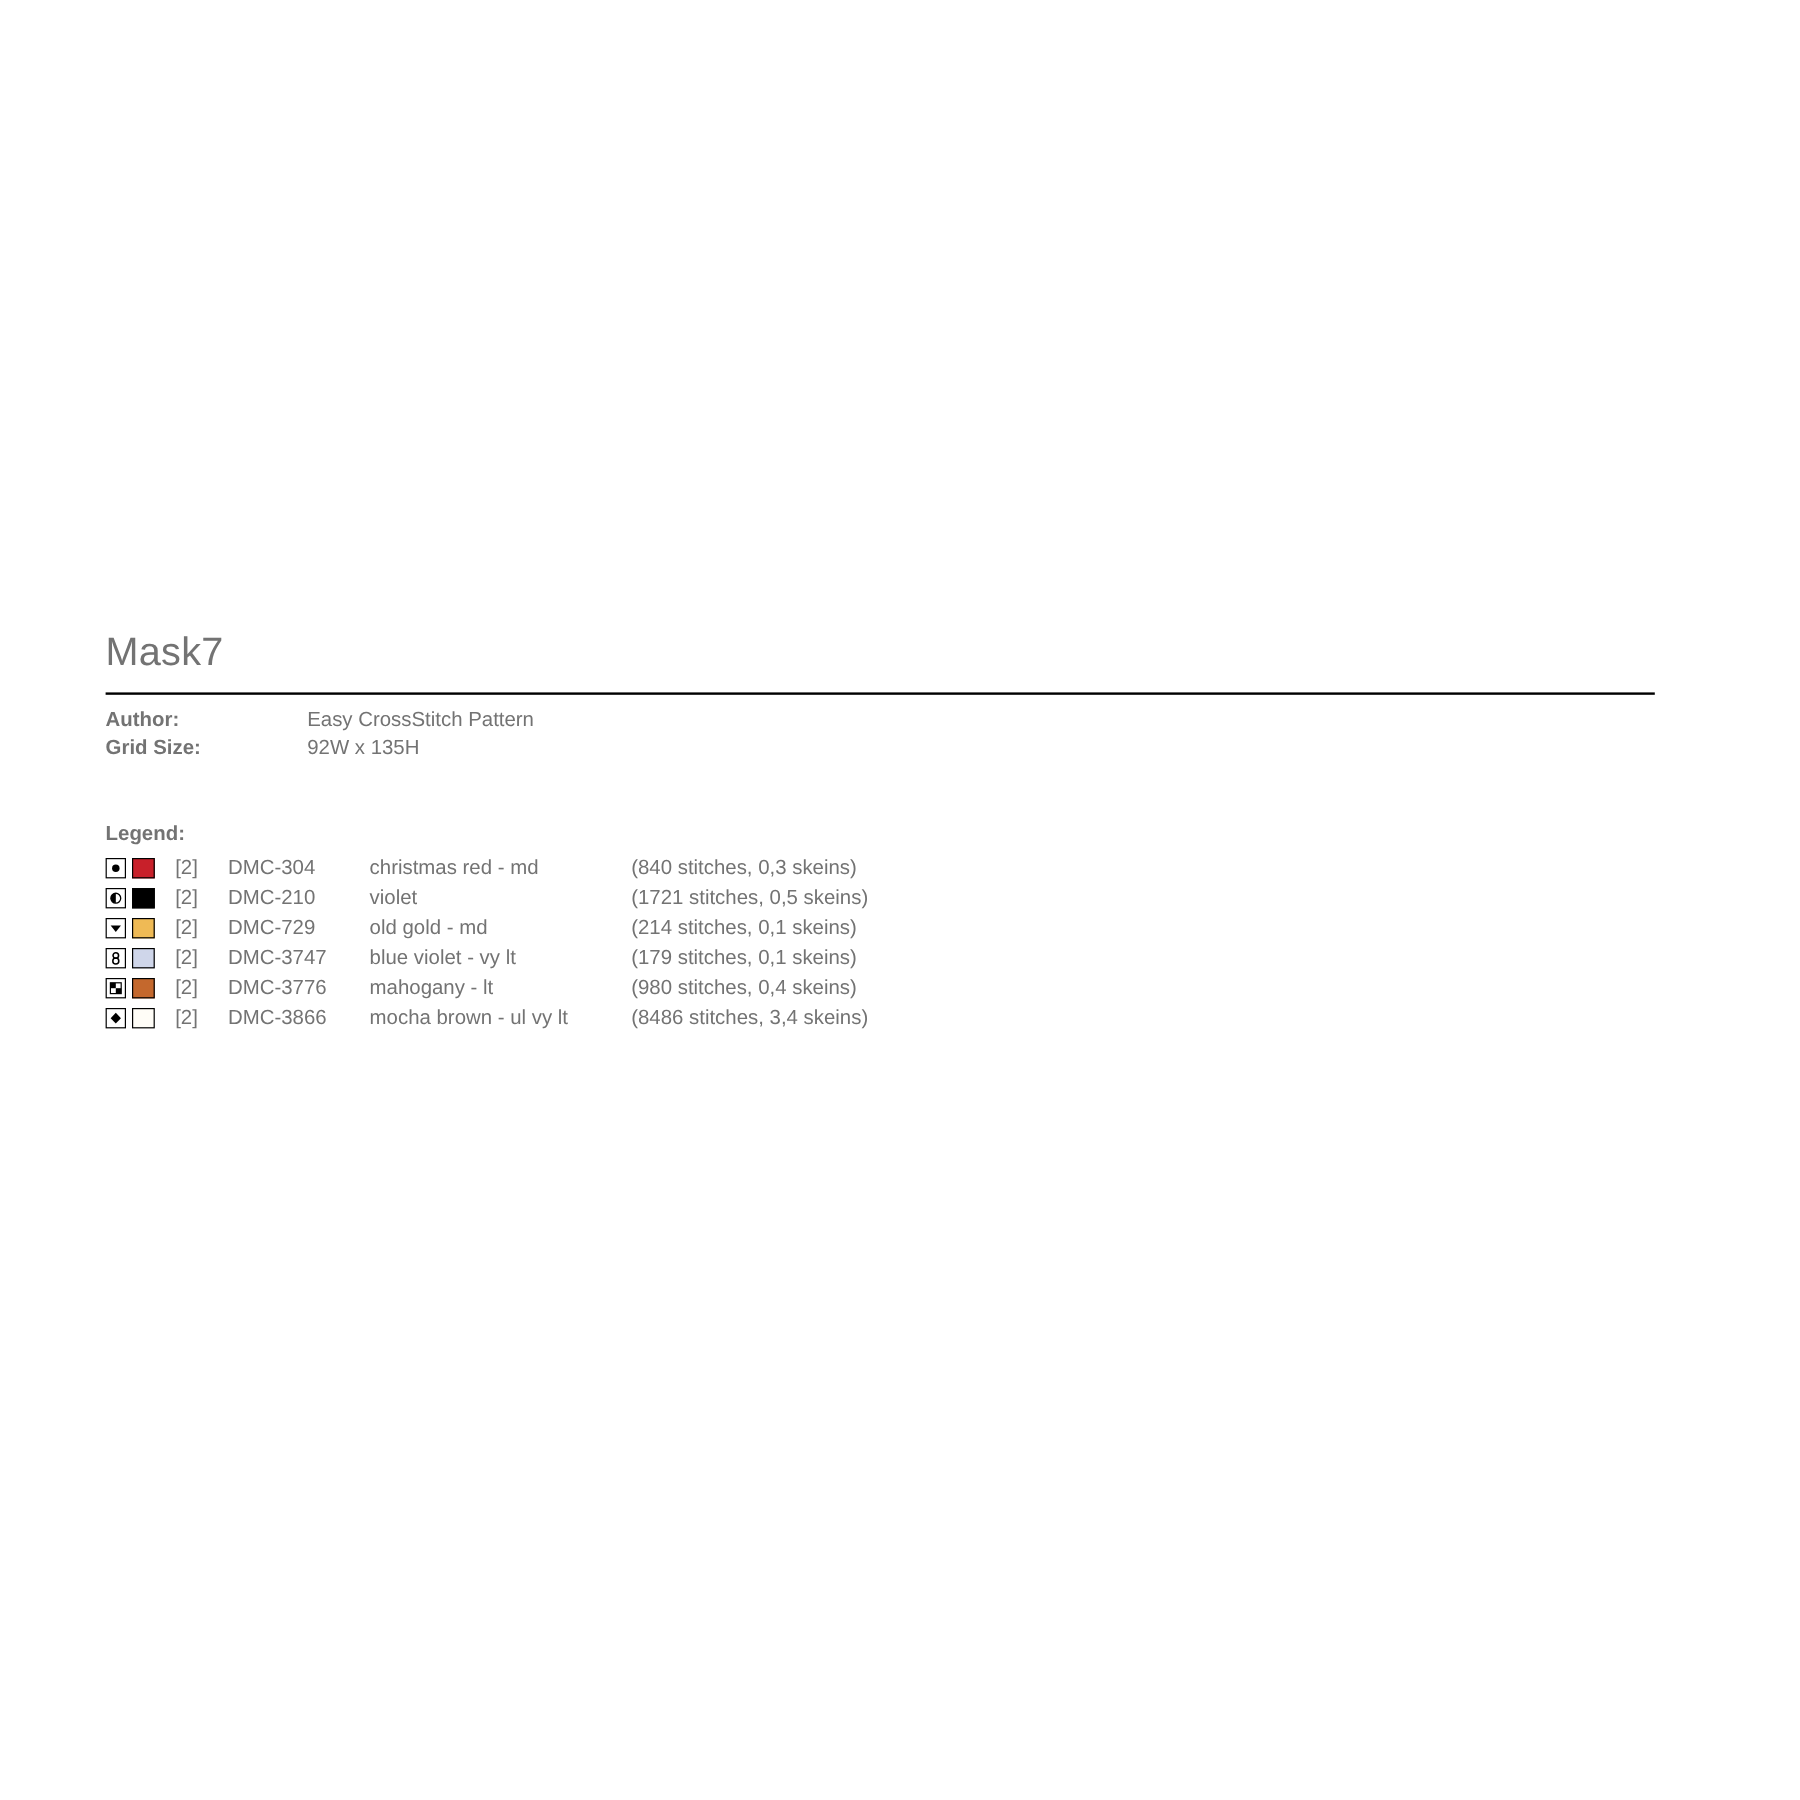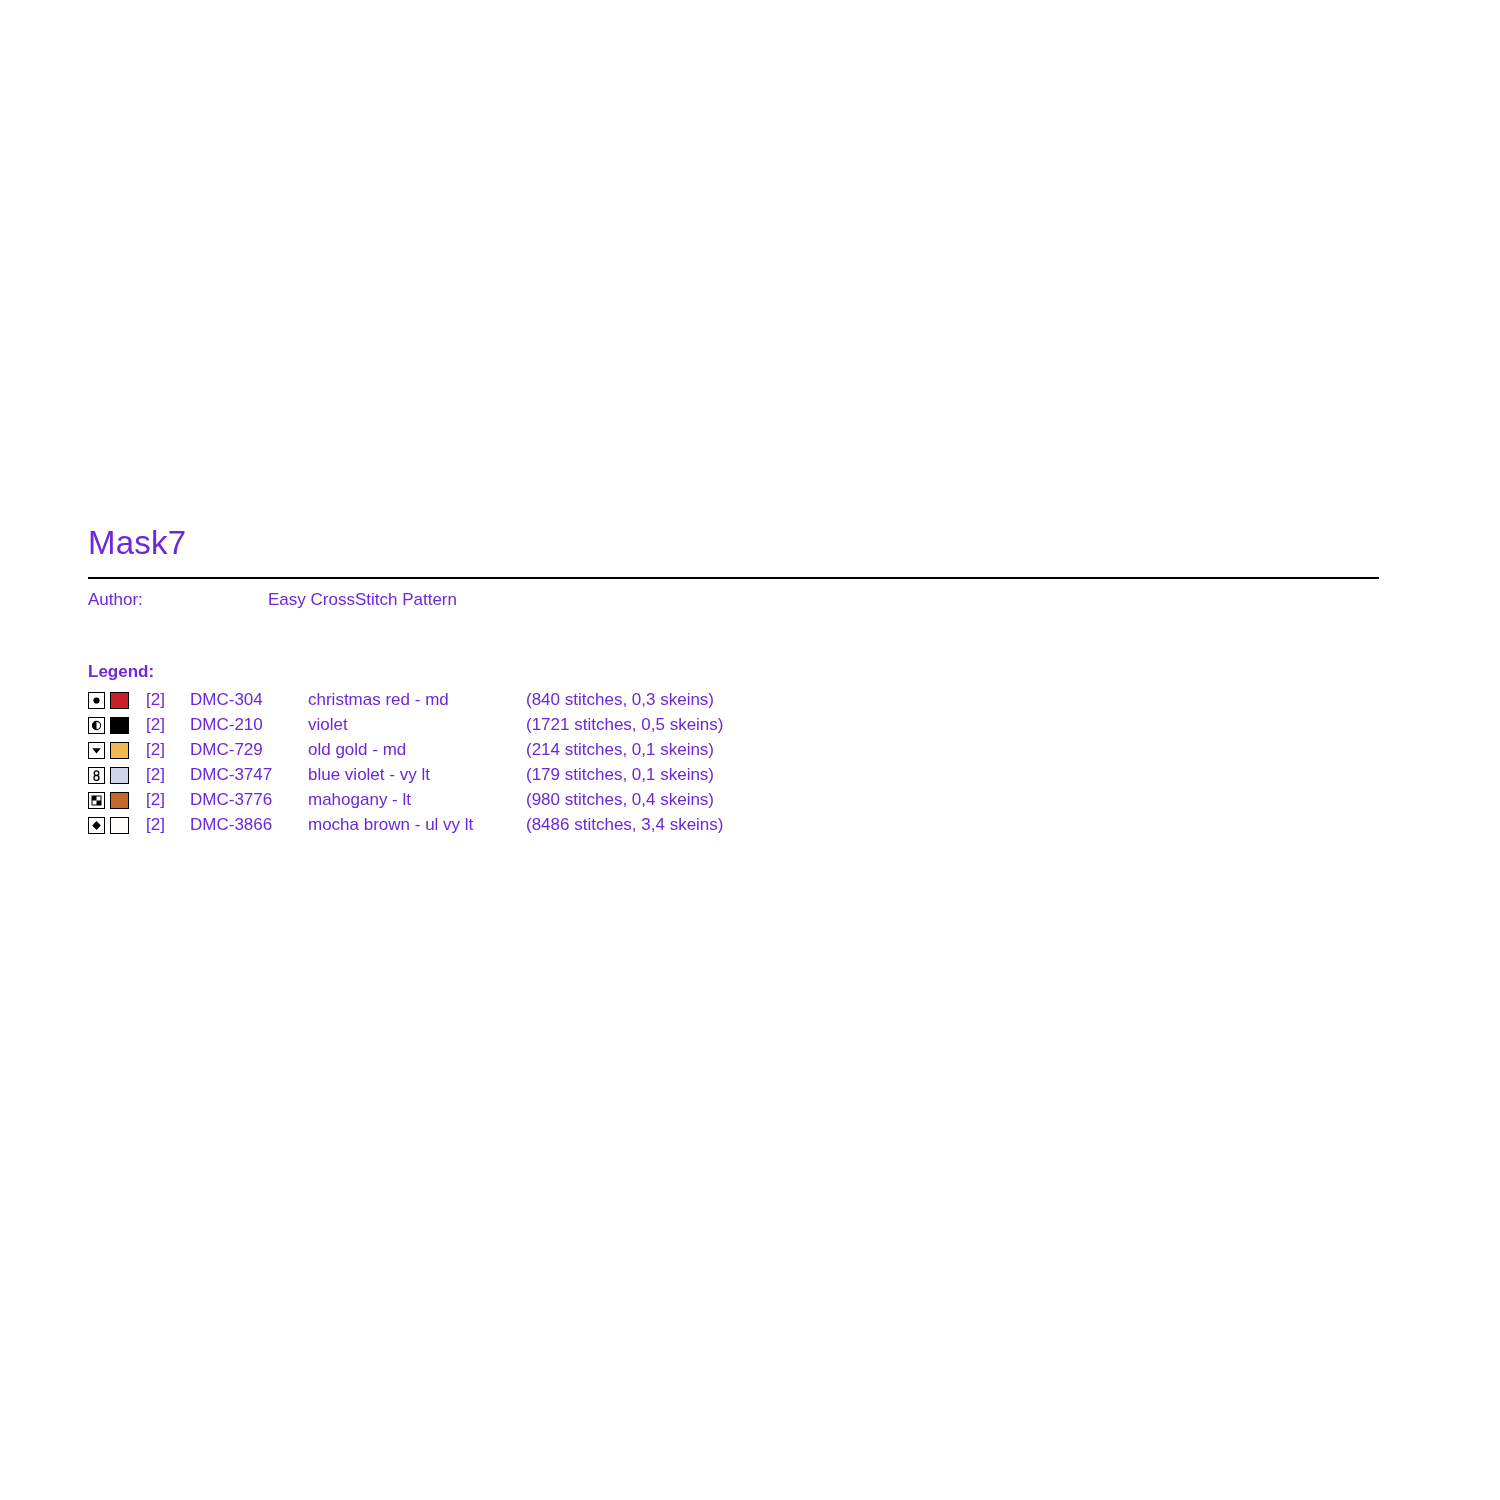--- a/index.html
+++ b/index.html
@@ -6,21 +6,21 @@
     margin: 0;
     padding: 0;
     background: #ffffff;
   }
   .page {
     position: relative;
     width: 1500px;
     height: 1148px;
     background: #ffffff;
     font-family: "Liberation Sans", sans-serif;
-    color: #6d28d9;
+    color: #737373;
     overflow: hidden;
   }
   .content {
     position: absolute;
     left: 88px;
     top: 525px;
     width: 1300px;
   }
   .doc-title {
     font-size: 33px;
@@ -39,23 +39,23 @@
     border-collapse: collapse;
     font-size: 17px;
     line-height: 1.0;
   }
   .meta td {
     padding: 2px 0 4px 0;
     vertical-align: top;
     white-space: nowrap;
   }
   .meta td.label {
-    font-weight: normal;
+    font-weight: bold;
     width: 168px;
-    padding-right: 12px;
+    padding-right: 0;
   }
   .legend-title {
     font-size: 17px;
     font-weight: bold;
     margin: 50px 0 6px 0;
   }
   .legend {
     border-collapse: collapse;
     font-size: 17px;
   }
@@ -100,20 +100,24 @@
 
     <h1 class="doc-title">Mask7</h1>
     <hr class="rule">
 
     <table class="meta">
       <tbody>
           <tr>
         <td class="label">Author:</td>
         <td class="value">Easy CrossStitch Pattern</td>
       </tr>
+      <tr>
+        <td class="label">Grid Size:</td>
+        <td class="value">92W x 135H</td>
+      </tr>
     </tbody>
       </table>
 
     <div class="legend-title">Legend:</div>
 
     <table class="legend">
       <tbody>
           <tr>
         <td class="sym-cell">
           <span class="sym">

